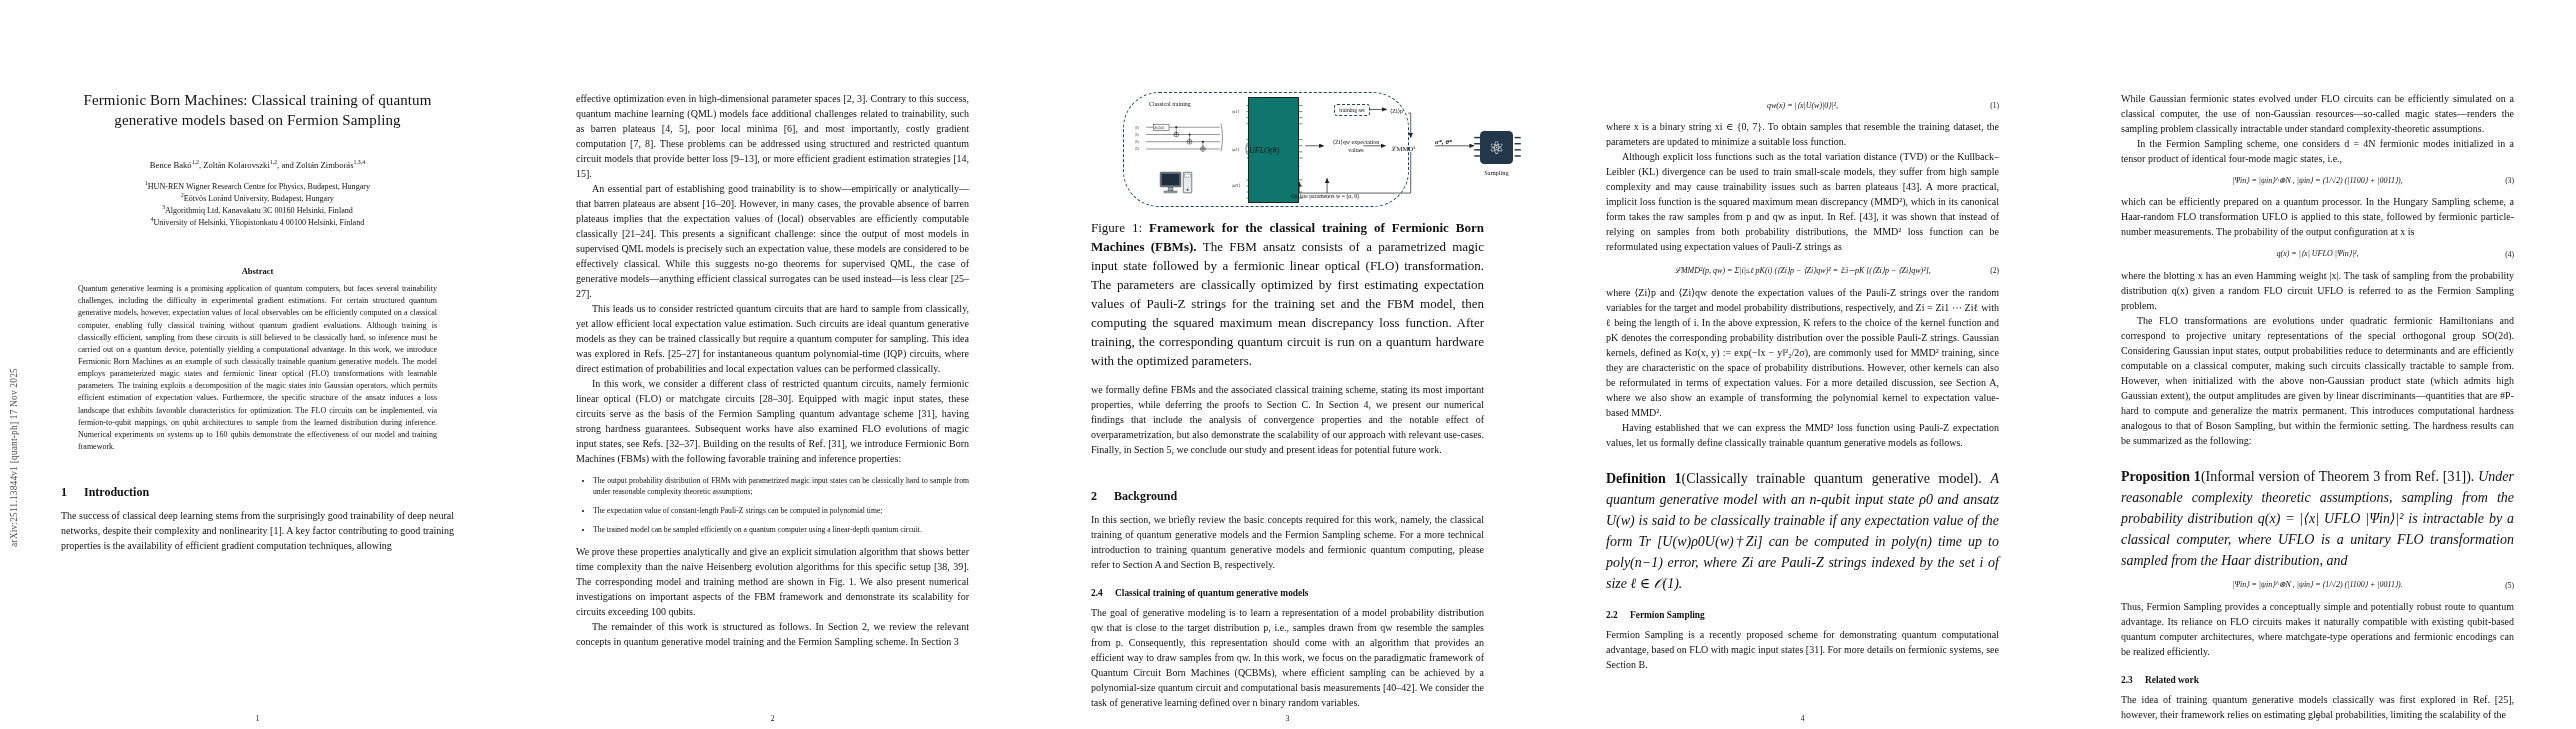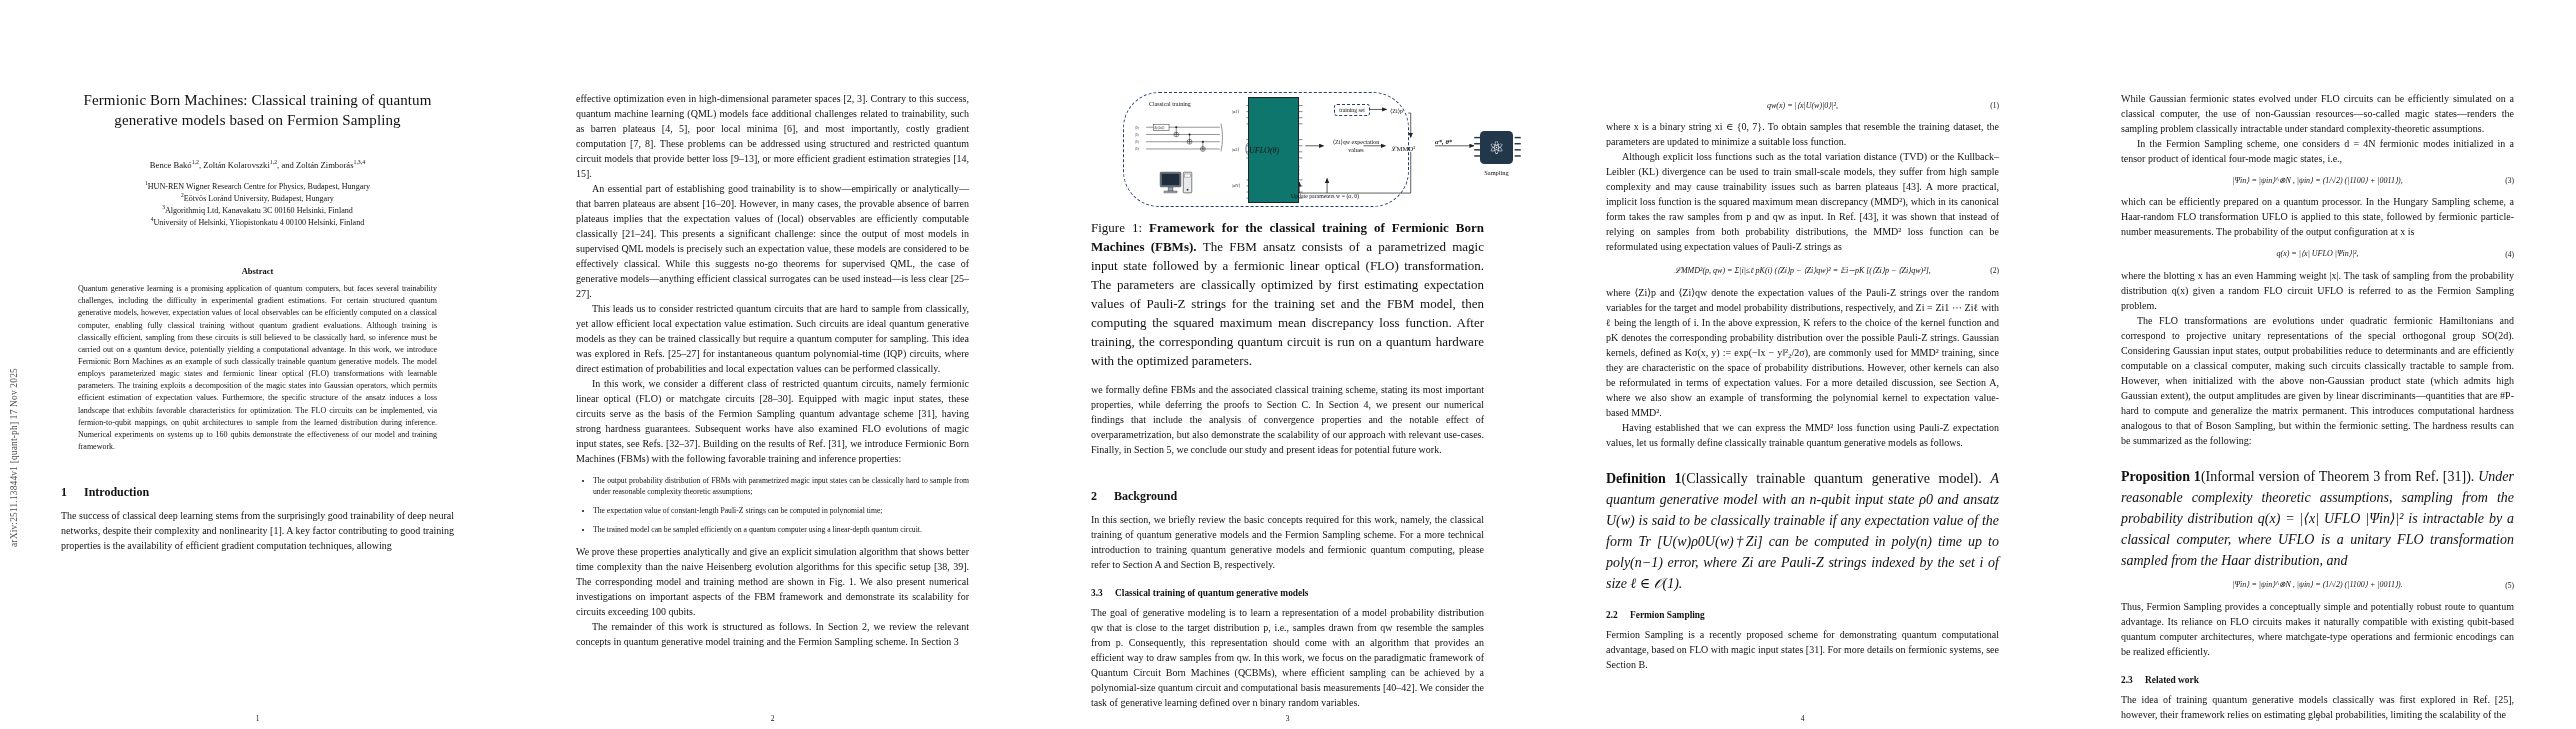--- a/index.html
+++ b/index.html
@@ -432,21 +432,21 @@
       </div>
 
       <p class="body noindent">we formally define FBMs and the associated classical training scheme, stating its most important properties, while deferring the proofs to Section C. In Section 4, we present our numerical findings that include the analysis of convergence properties and the notable effect of overparametrization, but also demonstrate the scalability of our approach with relevant use-cases. Finally, in Section 5, we conclude our study and present ideas for potential future work.</p>
 
       <h2 class="sec">
         <span class="num">2</span><span>Background</span>
       </h2>
       <p class="body noindent">In this section, we briefly review the basic concepts required for this work, namely, the classical training of quantum generative models and the Fermion Sampling scheme. For a more technical introduction to training quantum generative models and fermionic quantum computing, please refer to Section A and Section B, respectively.</p>
 
       <h3 class="subsec">
-        <span class="num">3.3</span><span>Classical training of quantum generative models</span>
+        <span class="num">2.4</span><span>Classical training of quantum generative models</span>
       </h3>
       <p class="body noindent">The goal of generative modeling is to learn a representation of a model probability distribution qw that is close to the target distribution p, i.e., samples drawn from qw resemble the samples from p. Consequently, this representation should come with an algorithm that provides an efficient way to draw samples from qw. In this work, we focus on the paradigmatic framework of Quantum Circuit Born Machines (QCBMs), where efficient sampling can be achieved by a polynomial-size quantum circuit and computational basis measurements [40–42]. We consider the task of generative learning defined over n binary random variables.</p>
     </div>
     <div class="page-number">3</div>
   </div>
 
   <div class="page">
     <div class="page-inner">
       <div class="equation">
         <span>qw(x) = |⟨x|U(w)|0⟩|²,</span>

